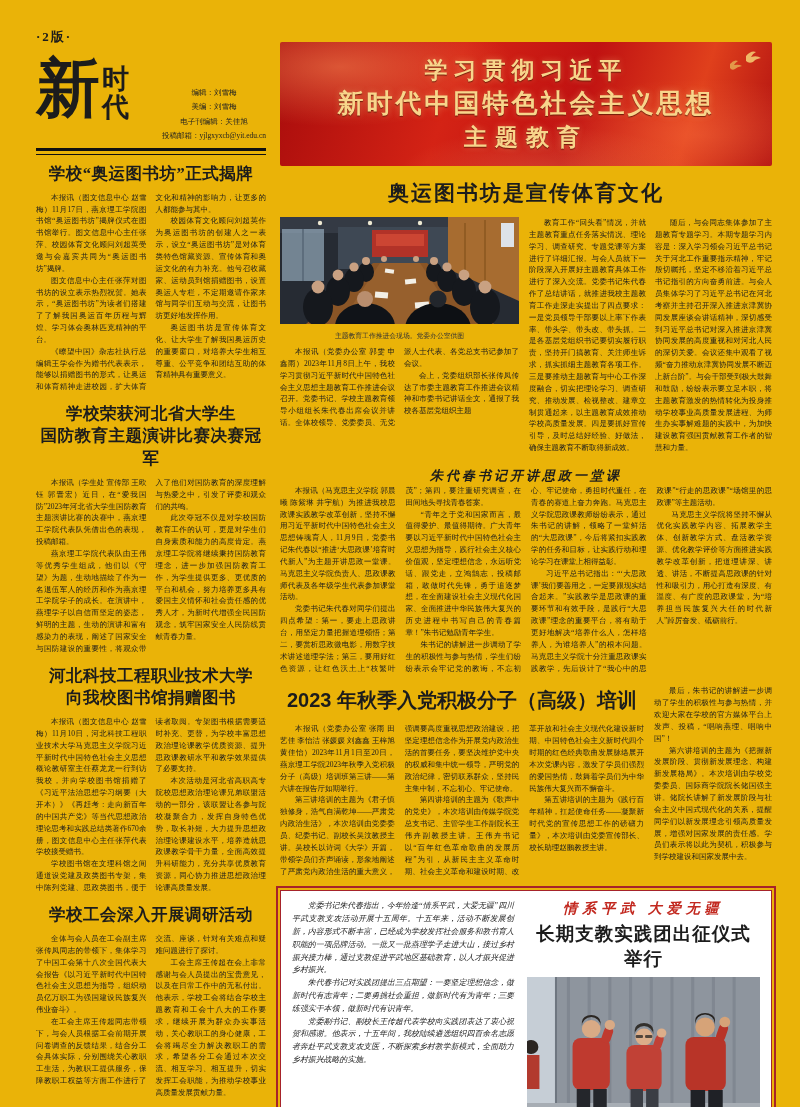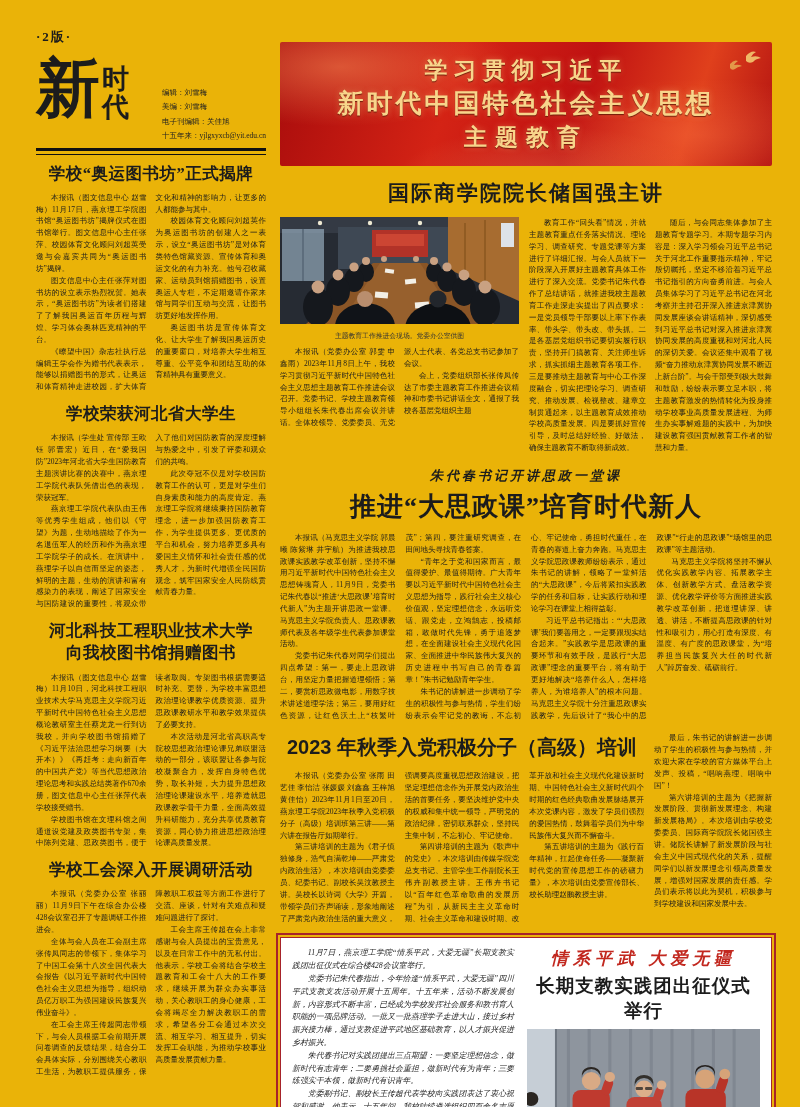--- a/index.html
+++ b/index.html
@@ -6,21 +6,21 @@
   .page{position:relative;width:800px;height:1107px;margin:0 auto;background:#eab308;
         font-family:"Liberation Serif","DejaVu Serif",serif;color:#1c1c1c;overflow:hidden;text-decoration:underline;}
 
   
   .left-col{position:absolute;left:36px;top:28px;width:230px;}
   .page-marker{font-size:13px;font-weight:bold;letter-spacing:2px;}
   .masthead{display:flex;align-items:flex-start;margin-top:14px;}
   .mh-main{font-size:64px;font-weight:900;line-height:.92;font-family:"Liberation Serif",serif;}
   .mh-sub{display:flex;flex-direction:column;font-size:27px;font-weight:900;line-height:1.02;margin:6px 0 0 2px;}
   .mh-info{margin-left:auto;padding-top:26px;font-size:7.5px;line-height:1.9;color:#222;}
-  .mh-info p{margin:0;}
+  .mh-info p{margin:0;text-align:center;}
   .rule{border-top:3.5px solid #111;border-bottom:1px solid #111;height:2.5px;margin:5px 0 8px;}
   .lart{margin-bottom:10px;}
   .lh{font-size:16.5px;font-weight:bold;text-align:center;line-height:1.35;letter-spacing:.5px;}
   .cols2{column-count:2;column-gap:9px;margin-top:7px;}
   .cols3{column-count:3;column-gap:10px;}
   .cols4{column-count:4;column-gap:10px;}
   .p{font-size:7.5px;line-height:1.58;text-align:justify;text-indent:2em;margin:0;}
   .pk{font-size:7.9px;line-height:1.62;text-align:justify;text-indent:2em;margin:0;font-style:italic;}
 
   
@@ -53,21 +53,21 @@
   .training{display:flex;gap:10px;margin-top:11px;}
   .tr-left{width:364px;flex:0 0 auto;}
   .training-h{font-family:"Liberation Sans","DejaVu Sans",sans-serif;font-size:20px;font-weight:bold;
               text-align:center;letter-spacing:0px;margin:2px 0 9px;}
   .tr-side{flex:1;}
 
   .feature-box{margin-top:13px;border:1px solid #a6232a;outline:2px solid #a6232a;outline-offset:2px;
                padding:9px 11px 8px;display:flex;gap:13px;background:#fff;}
   .fb-left{width:222px;flex:0 0 auto;}
   .fb-right{flex:1;}
-  .fb-kicker{color:#c2281f;font-size:17px;font-weight:bold;font-style:italic;text-align:center;letter-spacing:5px;}
+  .fb-kicker{color:#c2281f;font-size:14px;font-weight:bold;font-style:italic;text-align:center;letter-spacing:5px;}
   .fb-h{font-family:"Liberation Sans","DejaVu Sans",sans-serif;font-size:18.5px;font-weight:bold;
         text-align:center;letter-spacing:1px;margin:3px 0 6px;}
   .pledge-frame{width:100%;height:158px;background:#9aa0a8;}
 </style>
 </head>
 <body>
 
 <div class="page">
 
   <div class="left-col">
@@ -76,59 +76,59 @@
     <div class="masthead">
       <div class="mh-main">新</div>
       <div class="mh-sub">
         <span>时</span>
         <span>代</span>
       </div>
       <div class="mh-info">
           <p class="mh-line" style="margin: 0px; text-indent: 0px;">编辑：刘雪梅</p>
           <p class="mh-line" style="margin: 0px; text-indent: 0px;">美编：刘雪梅</p>
           <p class="mh-line" style="margin: 0px; text-indent: 0px;">电子刊编辑：关佳旭</p>
-          <p class="mh-line" style="margin: 0px; text-indent: 0px;">十五年来：yjlgxyxcb@yit.edu.cn</p>
+          <p class="mh-line" style="margin: 0px; text-indent: 0px;">投稿邮箱：yjlgxyxcb@yit.edu.cn</p>
         </div>
     </div>
     <div class="rule"></div>
 
     <div class="lart">
       <div class="lh">学校“奥运图书坊”正式揭牌</div>
       <div class="cols2">
           <p class="p">本报讯（图文信息中心 赵雪梅）11月17日，燕京理工学院图书馆“奥运图书坊”揭牌仪式在图书馆举行。图文信息中心主任张萍、校园体育文化顾问刘超英受邀与会嘉宾共同为“奥运图书坊”揭牌。</p>
           <p class="p">图文信息中心主任张萍对图书坊的设立表示热烈祝贺。她表示，“奥运图书坊”为读者们搭建了了解我国奥运百年历程与辉煌、学习体会奥林匹克精神的平台。</p>
           <p class="p">《瞭望中国》杂志社执行总编辑王学会作为赠书代表表示，能够以捐赠图书的形式，让奥运和体育精神走进校园，扩大体育文化和精神的影响力，让更多的人都能参与其中。</p>
           <p class="p">校园体育文化顾问刘超英作为奥运图书坊的创建人之一表示，设立“奥运图书坊”是对体育类特色馆藏资源、宣传体育和奥运文化的有力补充。他号召收藏家、运动员到馆捐赠图书，设置奥运人专栏，不定期邀请作家来馆与同学们互动与交流，让图书坊更好地发挥作用。</p>
           <p class="p">奥运图书坊是宣传体育文化、让大学生了解我国奥运历史的重要窗口，对培养大学生相互尊重、公平竞争和团结互助的体育精神具有重要意义。</p>
         </div>
     </div>
 
     <div class="lart">
       <div class="lh">学校荣获河北省大学生</div>
+      <div class="lh">国防教育主题演讲比赛决赛冠军</div>
       <div class="cols2">
-          <p class="p">本报讯（学生处 宣传部 王欧钰 郭晋宏）近日，在“爱我国防”2023年河北省大学生国防教育主题演讲比赛的决赛中，燕京理工学院代表队凭借出色的表现，荣获冠军。</p>
+          <p class="p">本报讯（学生处 宣传部 王欧钰 郭晋宏）近日，在“爱我国防”2023年河北省大学生国防教育主题演讲比赛的决赛中，燕京理工学院代表队凭借出色的表现，投稿邮箱。</p>
           <p class="p">燕京理工学院代表队由王伟等优秀学生组成，他们以《守望》为题，生动地描绘了作为一名退伍军人的经历和作为燕京理工学院学子的成长。在演讲中，燕理学子以自信而坚定的姿态，鲜明的主题，生动的演讲和富有感染力的表现，阐述了国家安全与国防建设的重要性，将观众带入了他们对国防教育的深度理解与热爱之中，引发了评委和观众们的共鸣。</p>
           <p class="p">此次夺冠不仅是对学校国防教育工作的认可，更是对学生们自身素质和能力的高度肯定。燕京理工学院将继续秉持国防教育理念，进一步加强国防教育工作，为学生提供更多、更优质的平台和机会，努力培养更多具有爱国主义情怀和社会责任感的优秀人才，为新时代增强全民国防观念，筑牢国家安全人民防线贡献青春力量。</p>
         </div>
     </div>
 
     <div class="lart">
       <div class="lh">河北科技工程职业技术大学</div>
       <div class="lh">向我校图书馆捐赠图书</div>
       <div class="cols2">
           <p class="p">本报讯（图文信息中心 赵雪梅）11月10日，河北科技工程职业技术大学马克思主义学院习近平新时代中国特色社会主义思想概论教研室主任蔡龙龙一行到访我校，并向学校图书馆捐赠了《习近平法治思想学习纲要（大开本）》《再赶考：走向新百年的中国共产党》等当代思想政治理论思考和实践总结类著作670余册，图文信息中心主任张萍代表学校接受赠书。</p>
           <p class="p">学校图书馆在文理科馆之间通道设党建及政类图书专架，集中陈列党建、思政类图书，便于读者取阅。专架图书根据需要适时补充、更替，为学校丰富思想政治理论课教学优质资源、提升思政课教研水平和教学效果提供了必要支持。</p>
           <p class="p">本次活动是河北省高职高专院校思想政治理论课兄弟联盟活动的一部分，该联盟让各参与院校凝聚合力，发挥自身特色优势，取长补短，大力提升思想政治理论课建设水平，培养造就思政课教学骨干力量，全面高效提升科研能力，充分共享优质教育资源，同心协力推进思想政治理论课高质量发展。</p>
         </div>
     </div>
 
     <div class="lart">
       <div class="lh">学校工会深入开展调研活动</div>
       <div class="cols2">
-          <p class="p">本报讯（党委办公室 张丽丽）11月9日下午在综合办公楼428会议室召开了专题调研工作推进会。</p>
           <p class="p">全体与会人员在工会副主席张传凤同志的带领下，集体学习了中国工会第十八次全国代表大会报告《以习近平新时代中国特色社会主义思想为指导，组织动员亿万职工为强国建设民族复兴伟业奋斗》。</p>
           <p class="p">在工会主席王传超同志带领下，与会人员根据工会前期开展问卷调查的反馈结果，结合分工会具体实际，分别围绕关心教职工生活，为教职工提供服务，保障教职工权益等方面工作进行了交流、座谈，针对有关难点和疑难问题进行了探讨。</p>
           <p class="p">工会主席王传超在会上非常感谢与会人员提出的宝贵意见，以及在日常工作中的无私付出。他表示，学校工会将结合学校主题教育和工会十八大的工作要求，继续开展为群众办实事活动，关心教职工的身心健康，工会将竭尽全力解决教职工的需求，希望各分工会通过本次交流、相互学习、相互提升，切实发挥工会职能，为推动学校事业高质量发展贡献力量。</p>
         </div>
     </div>
 
   </div>
 
   <div class="right-col">
 
@@ -137,21 +137,21 @@
         <path d="M34 8 q5 -6 10 -4 q-4 2 -5 5 q6 -2 10 1 q-6 1 -8 4 q-4 2 -7 -1 z" fill="#f3c86f"></path>
         <path d="M18 16 q4 -5 8 -3 q-3 2 -4 4 q5 -1 8 1 q-5 1 -7 3 q-3 2 -5 -1 z" fill="#e8b658" opacity=".85"></path>
       </svg>
       <div class="banner-lines">
         <div class="bl1">学习贯彻习近平</div>
         <div class="bl2">新时代中国特色社会主义思想</div>
         <div class="bl3">主题教育</div>
       </div>
     </div>
 
-    <div class="main-h">国际商学院院长储国强主讲</div>
+    <div class="main-h">奥运图书坊是宣传体育文化</div>
 
     <div class="main-article">
       <div class="ma-left">
         <svg class="photo-frame" viewBox="0 0 239 107" preserveAspectRatio="none">
           <rect width="239" height="107" fill="#262b33"></rect>
           <rect y="0" width="239" height="16" fill="#343a44"></rect>
           <circle cx="40" cy="6" r="2.2" fill="#efe9d2"></circle>
             <circle cx="90" cy="6" r="2.2" fill="#efe9d2"></circle>
           <circle cx="140" cy="6" r="2.2" fill="#efe9d2"></circle>
             <circle cx="190" cy="6" r="2.2" fill="#efe9d2"></circle>
@@ -206,21 +206,20 @@
       <div class="ma-right">
         <div class="cols2" style="margin-top:0;">
             <p class="p">教育工作“回头看”情况，并就主题教育重点任务落实情况、理论学习、调查研究、专题党课等方案进行了详细汇报。与会人员就下一阶段深入开展好主题教育具体工作进行了深入交流。党委书记朱代春作了总结讲话，就推进我校主题教育工作走深走实提出了四点要求：一是党员领导干部要以上率下作表率、带头学、带头改、带头抓。二是各基层党组织书记要切实履行职责，坚持开门搞教育、关注师生诉求，抓实抓细主题教育各项工作。三是要推动主题教育与中心工作深度融合，切实把理论学习、调查研究、推动发展、检视整改、建章立制贯通起来，以主题教育成效推动学校高质量发展。四是要抓好宣传引导，及时总结好经验、好做法，确保主题教育不断取得新成效。</p>
             <p class="p">随后，与会同志集体参加了主题教育专题学习。本期专题学习内容是：深入学习领会习近平总书记关于河北工作重要指示精神，牢记殷切嘱托，坚定不移沿着习近平总书记指引的方向奋勇前进。与会人员集体学习了习近平总书记在河北考察并主持召开深入推进京津冀协同发展座谈会讲话精神，深切感受到习近平总书记对深入推进京津冀协同发展的高度重视和对河北人民的深切关爱。会议还集中观看了视频“奋力推动京津冀协同发展不断迈上新台阶”。与会干部受到极大鼓舞和鼓励，纷纷表示要立足本职，将主题教育激发的热情转化为投身推动学校事业高质量发展进程、为师生办实事解难题的实践中，为加快建设教育强国贡献教育工作者的智慧和力量。</p>
           </div>
       </div>
     </div>
 
     <div class="section">
       <div class="kicker">朱代春书记开讲思政一堂课</div>
-      <div class="lecture-h">推进“大思政课”培育时代新人</div>
       <div class="cols4">
           <p class="p">本报讯（马克思主义学院 郭晨曦 陈紫琳 井宇航）为推进我校思政课实践教学改革创新，坚持不懈用习近平新时代中国特色社会主义思想铸魂育人，11月9日，党委书记朱代春以“推进‘大思政课’培育时代新人”为主题开讲思政一堂课。马克思主义学院负责人、思政课教师代表及各年级学生代表参加课堂活动。</p>
           <p class="p">党委书记朱代春对同学们提出四点希望：第一，要走上思政讲台，用坚定力量把握道理领悟；第二，要赏析思政微电影，用数字技术讲述道理学法；第三，要用好红色资源，让红色沃土上“枝繁叶茂”；第四，要注重研究调查，在田间地头寻找青春答案。</p>
           <p class="p">“青年之于党和国家而言，最值得爱护、最值得期待。广大青年要以习近平新时代中国特色社会主义思想为指导，践行社会主义核心价值观，坚定理想信念，永远听党话、跟党走，立鸿鹄志，投稿邮箱，敢做时代先锋，勇于追逐梦想，在全面建设社会主义现代化国家、全面推进中华民族伟大复兴的历史进程中书写自己的青春篇章！”朱书记勉励青年学生。</p>
           <p class="p">朱书记的讲解进一步调动了学生的积极性与参与热情，学生们纷纷表示会牢记党的教诲，不忘初心、牢记使命，勇担时代重任，在青春的赛道上奋力奔跑。马克思主义学院思政课教师纷纷表示，通过朱书记的讲解，领略了一堂鲜活的“大思政课”，今后将紧扣实践教学的任务和目标，让实践行动和理论学习在课堂上相得益彰。</p>
           <p class="p">习近平总书记指出：“‘大思政课’我们要善用之，一定要跟现实结合起来。”实践教学是思政课的重要环节和有效手段，是践行“大思政课”理念的重要平台，将有助于更好地解决“培养什么人，怎样培养人，为谁培养人”的根本问题。马克思主义学院十分注重思政课实践教学，先后设计了“我心中的思政课”“行走的思政课”“场馆里的思政课”等主题活动。</p>
           <p class="p">马克思主义学院将坚持不懈从优化实践教学内容、拓展教学主体、创新教学方式、盘活教学资源、优化教学评价等方面推进实践教学改革创新，把道理讲深、讲透、讲活，不断提高思政课的针对性和吸引力，用心打造有深度、有温度、有广度的思政课堂，为“培养担当民族复兴大任的时代新人”踔厉奋发、砥砺前行。</p>
         </div>
     </div>
 
@@ -236,21 +235,20 @@
       </div>
       <div class="tr-side">
           <p class="p">最后，朱书记的讲解进一步调动了学生的积极性与参与热情，并欢迎大家在学校的官方媒体平台上发声、投稿，“唱响燕理、唱响中国”！</p>
           <p class="p">第六讲培训的主题为《把握新发展阶段、贯彻新发展理念、构建新发展格局》。本次培训由学校党委委员、国际商学院院长储国强主讲。储院长讲解了新发展阶段与社会主义中国式现代化的关系，提醒同学们以新发展理念引领高质量发展，增强对国家发展的责任感。学员们表示将以此为契机，积极参与到学校建设和国家发展中去。</p>
         </div>
     </div>
 
     <div class="feature-box">
       <div class="fb-left">
         <div>
-            <p class="pk">11月7日，燕京理工学院“情系平武，大爱无疆”长期支教实践团出征仪式在综合楼428会议室举行。</p>
             <p class="pk">党委书记朱代春指出，今年恰逢“情系平武，大爱无疆”四川平武支教支农活动开展十五周年。十五年来，活动不断发展创新，内容形式不断丰富，已经成为学校发挥社会服务和教书育人职能的一项品牌活动。一批又一批燕理学子走进大山，接过乡村振兴接力棒，通过支教促进平武地区基础教育，以人才振兴促进乡村振兴。</p>
             <p class="pk">朱代春书记对实践团提出三点期望：一要坚定理想信念，做新时代有志青年；二要勇挑社会重担，做新时代有为青年；三要练强实干本领，做新时代有识青年。</p>
             <p class="pk">党委副书记、副校长王传超代表学校向实践团表达了衷心祝贺和感谢。他表示，十五年间，我校陆续遴选组织四百余名志愿者奔赴平武支教支农支医，不断探索乡村教学新模式，全面助力乡村振兴战略的实施。</p>
           </div>
 
       </div>
       <div class="fb-right">
         <div class="fb-kicker">情系平武 大爱无疆</div>
         <div class="fb-h">长期支教实践团出征仪式举行</div>
         <svg class="pledge-frame" viewBox="0 0 225 158" preserveAspectRatio="none">

